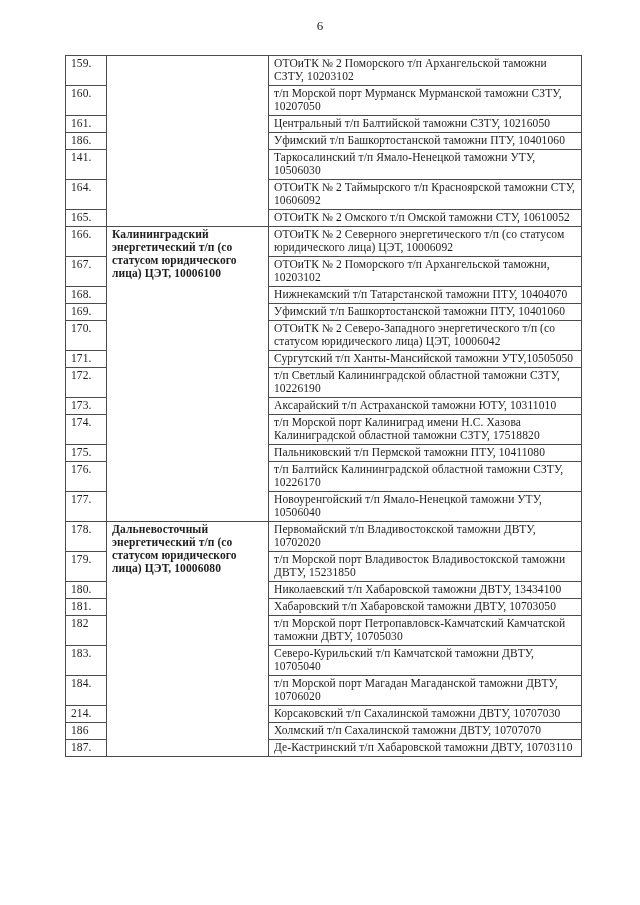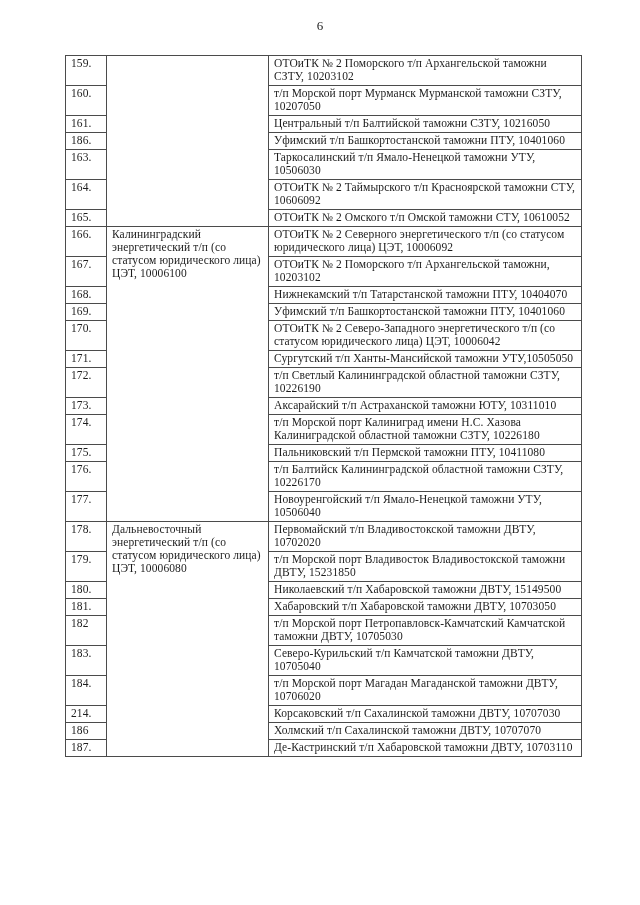--- a/index.html
+++ b/index.html
@@ -39,20 +39,21 @@
   }
   td.num {
     padding-left: 4px;
     padding-right: 1px;
     text-align: left;
     white-space: nowrap;
   }
   td.grp {
     padding-left: 6px;
     padding-right: 6px;
+    font-weight: bold;
   }
   .col-num  { width: 41px;  }
   .col-grp  { width: 162px; }
   .col-post { width: 313px; }
 </style>
 </head>
 <body>
 
 <div class="page">
   <div class="page-number">6</div>
@@ -75,21 +76,21 @@
       </tr>
       <tr>
         <td class="num">161.</td>
         <td class="post">Центральный т/п Балтийской таможни СЗТУ, 10216050</td>
       </tr>
       <tr>
         <td class="num">186.</td>
         <td class="post">Уфимский т/п Башкортостанской таможни ПТУ, 10401060</td>
       </tr>
       <tr>
-        <td class="num">163.</td>
+        <td class="num">141.</td>
         <td class="post">Таркосалинский т/п Ямало-Ненецкой таможни УТУ, 10506030</td>
       </tr>
       <tr>
         <td class="num">164.</td>
         <td class="post">ОТОиТК № 2 Таймырского т/п Красноярской таможни СТУ, 10606092</td>
       </tr>
       <tr>
         <td class="num">165.</td>
         <td class="post">ОТОиТК № 2 Омского т/п Омской таможни СТУ, 10610052</td>
       </tr>
@@ -122,21 +123,21 @@
       <tr>
         <td class="num">172.</td>
         <td class="post">т/п Светлый Калининградской областной таможни СЗТУ, 10226190</td>
       </tr>
       <tr>
         <td class="num">173.</td>
         <td class="post">Аксарайский т/п Астраханской таможни ЮТУ, 10311010</td>
       </tr>
       <tr>
         <td class="num">174.</td>
-        <td class="post">т/п Морской порт Калиниград имени Н.С. Хазова Калиниградской областной таможни СЗТУ, 10226180</td>
+        <td class="post">т/п Морской порт Калиниград имени Н.С. Хазова Калиниградской областной таможни СЗТУ, 17518820</td>
       </tr>
       <tr>
         <td class="num">175.</td>
         <td class="post">Пальниковский т/п Пермской таможни ПТУ, 10411080</td>
       </tr>
       <tr>
         <td class="num">176.</td>
         <td class="post">т/п Балтийск Калининградской областной таможни СЗТУ, 10226170</td>
       </tr>
       <tr>
@@ -148,21 +149,21 @@
         <td class="num">178.</td>
         <td class="grp" rowspan="10">Дальневосточный энергетический т/п (со статусом юридического лица) ЦЭТ, 10006080</td>
         <td class="post">Первомайский т/п Владивостокской таможни ДВТУ, 10702020</td>
       </tr>
       <tr>
         <td class="num">179.</td>
         <td class="post">т/п Морской порт Владивосток Владивостокской таможни ДВТУ, 15231850</td>
       </tr>
       <tr>
         <td class="num">180.</td>
-        <td class="post">Николаевский т/п Хабаровской таможни ДВТУ, 15149500</td>
+        <td class="post">Николаевский т/п Хабаровской таможни ДВТУ, 13434100</td>
       </tr>
       <tr>
         <td class="num">181.</td>
         <td class="post">Хабаровский т/п Хабаровской таможни ДВТУ, 10703050</td>
       </tr>
       <tr>
         <td class="num">182</td>
         <td class="post">т/п Морской порт Петропавловск-Камчатский Камчатской таможни ДВТУ, 10705030</td>
       </tr>
       <tr>

